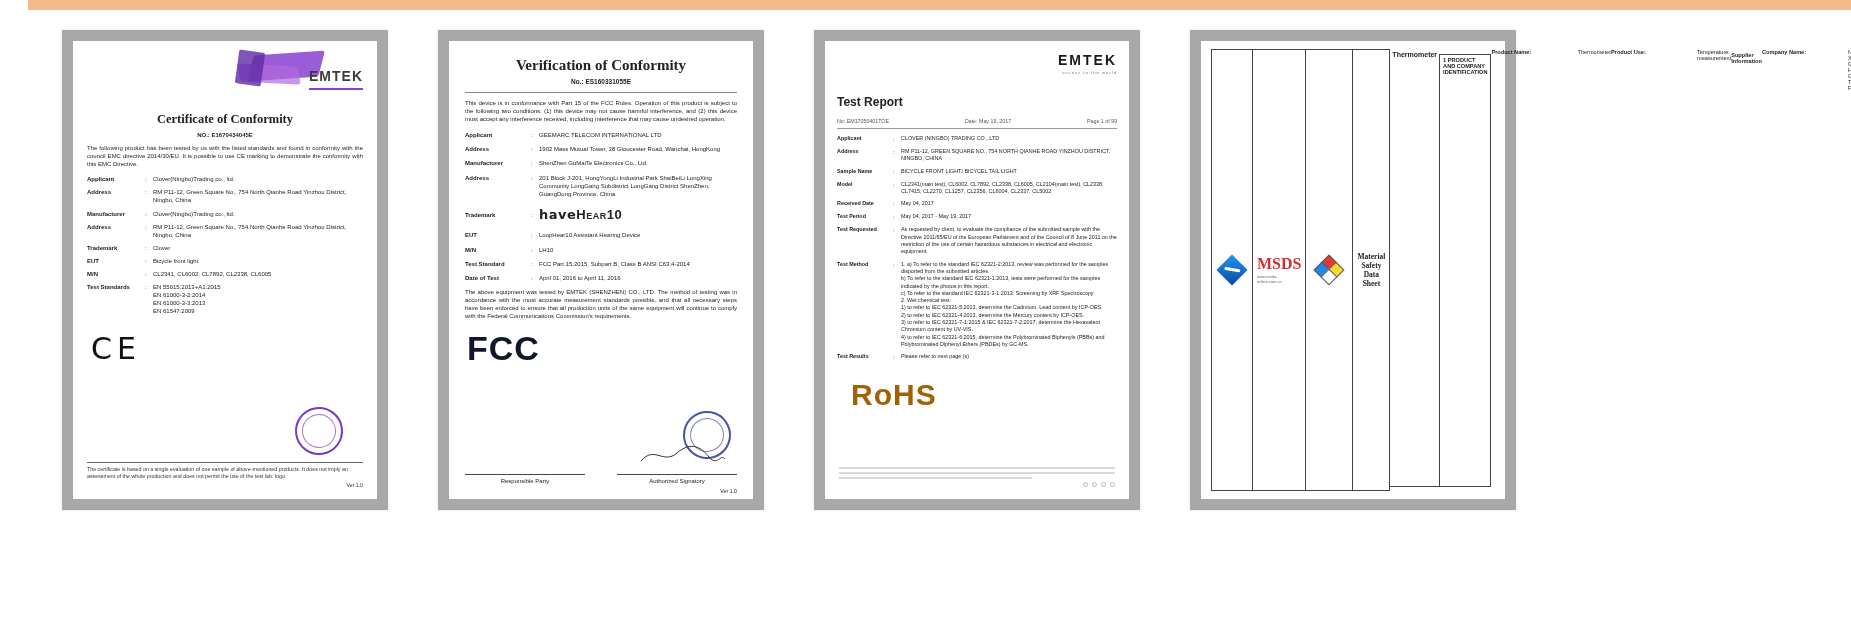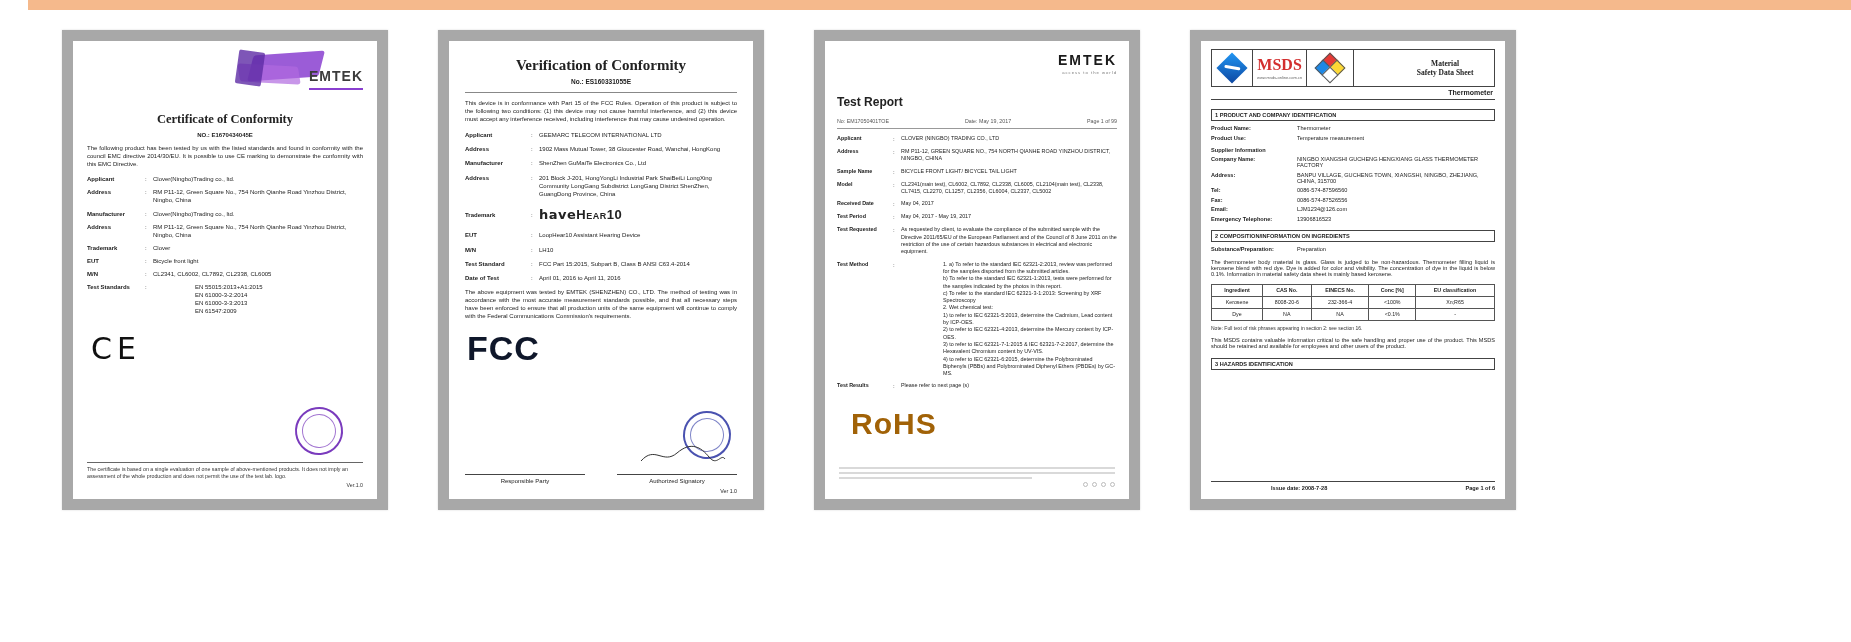--- a/index.html
+++ b/index.html
@@ -7,21 +7,21 @@
               font-family:"Liberation Sans", sans-serif; color:#222; }
 
   .top-strip { position:absolute; left:28px; top:0; right:0; height:10px; background:#f5b98c; }
 
   .certs-row { position:absolute; left:62px; top:30px; display:flex; gap:50px; }
 
   .frame { width:326px; height:480px; border:11px solid #a8a8a8; background:#fff;
            position:relative; box-shadow:0 0 2px rgba(0,0,0,.15); }
   .inner { width:100%; height:100%; padding:10px 14px; font-size:6px; line-height:1.35; overflow:hidden; }
 
-  .prewrap { white-space:pre-line;margin-left:42px; }
+  .prewrap { white-space:pre-line; }
   .row { display:flex; margin-bottom:4px; }
   .lbl { font-weight:bold; flex:0 0 58px; }
   .colon { flex:0 0 8px; }
   .colon::before { content:":"; }
   .val { flex:1; }
 
   
   .c1-head { position:relative; height:58px; }
   .c1-art { position:absolute; right:4px; top:0; width:140px; height:44px; }
   .c1-art .a1 { position:absolute; right:38px; top:2px; width:70px; height:26px;
@@ -75,21 +75,21 @@
   .c3-fields .lbl { flex-basis:56px; font-size:5.4px; }
   .c3-fields .val { font-size:5.4px; }
   .c3-fields .row { margin-bottom:5px; }
   .c3-rohs { font-size:30px; font-weight:bold; letter-spacing:1px; margin:14px 0 0 14px; color:#a16207; }
   .micro { position:absolute; left:14px; right:14px; bottom:12px; }
   .micro-line { height:2px; background:#d9d9d9; margin-bottom:3px; }
   .micro-icons { display:flex; gap:4px; justify-content:flex-end; margin-top:3px; }
   .micro-icons span { width:5px; height:5px; border-radius:50%; border:1px solid #bbb; display:inline-block; }
 
   
-  .msds { display:flex; flex-direction:column; height:100%; padding:8px 10px; font-size:5.6px; }
+  .msds { display:flex; flex-direction:row; height:100%; padding:8px 10px; font-size:5.6px; }
   .msds-header { display:flex; align-items:stretch; border:1px solid #444; }
   .msds-cell { padding:3px 4px; border-right:1px solid #444; display:flex; align-items:center; justify-content:center; }
   .msds-cell:last-child { border-right:none; }
   .blue-diamond { width:22px; height:22px; background:linear-gradient(135deg,#2196f3,#0d47a1);
                   transform:rotate(45deg); position:relative; margin:3px 5px; }
   .blue-diamond::after { content:""; position:absolute; left:3px; top:9px; width:16px; height:3px;
                          background:#fff; transform:rotate(-35deg); border-radius:2px; }
   .msds-word { flex-direction:column; }
   .msds-red { color:#d32f2f; font-weight:bold; font-size:16px; font-family:"Liberation Serif", serif; line-height:1; }
   .msds-sub { font-size:4px; color:#666; margin-top:2px; }

